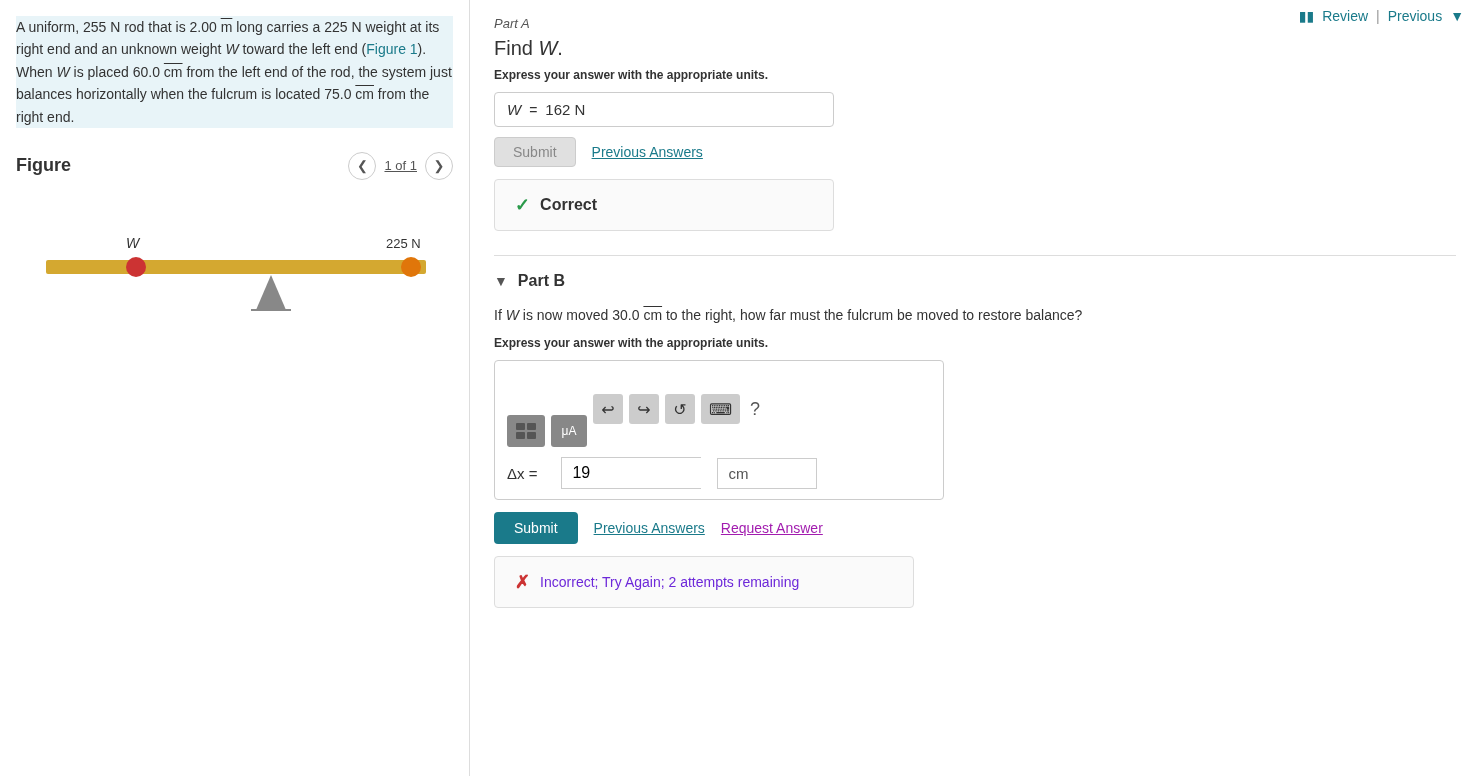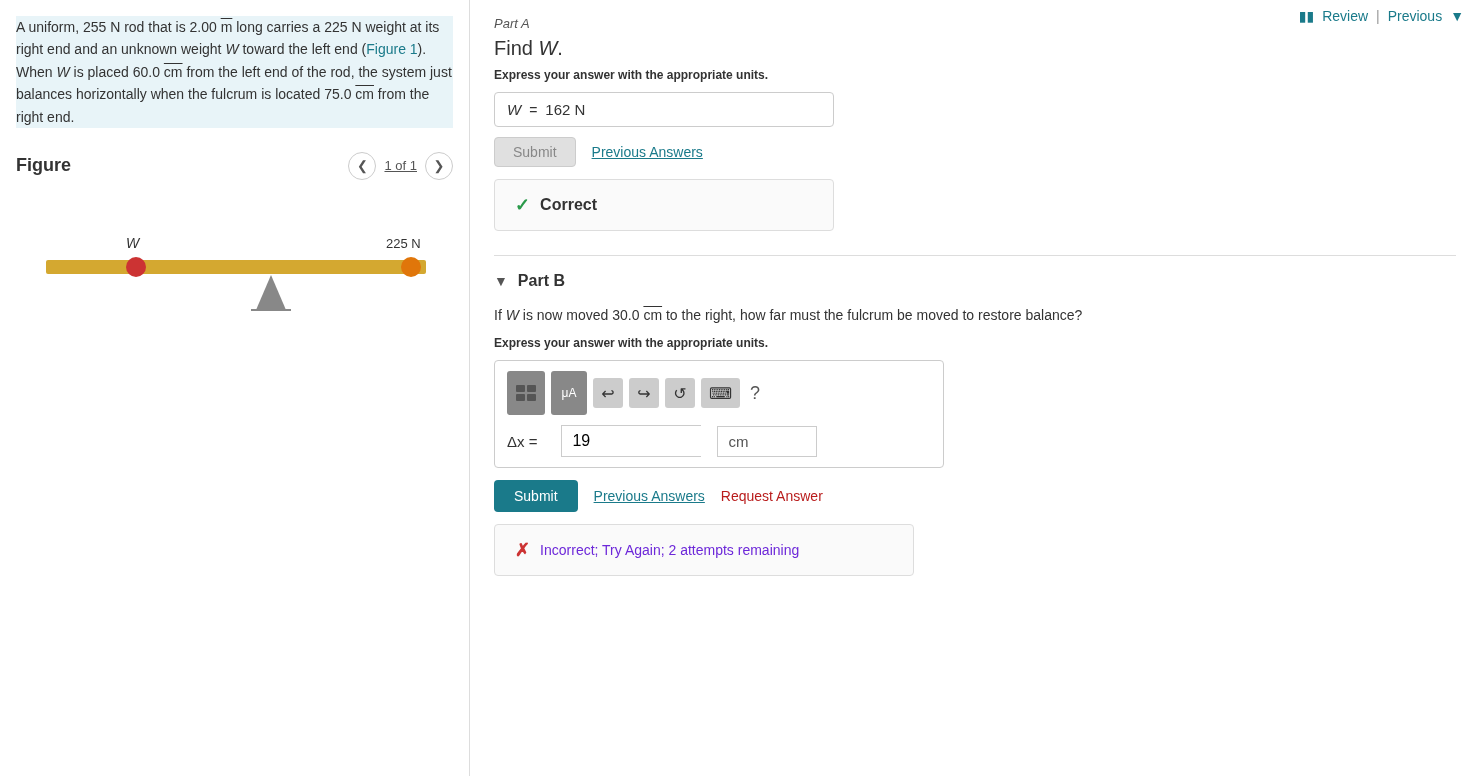--- a/index.html
+++ b/index.html
@@ -147,21 +147,22 @@
       font-size: 14px;
       cursor: pointer;
     }
     .prev-answers-link {
       color: #1a7a8a;
       text-decoration: underline;
       cursor: pointer;
       font-size: 14px;
     }
     .req-answer-link {
-      color: #b91c1c;
+      color: #a21caf;
+      text-decoration: underline;
       cursor: pointer;
       font-size: 14px;
     }
     .correct-box {
       display: flex;
       align-items: center;
       gap: 10px;
       border: 1px solid #ddd;
       border-radius: 4px;
       padding: 14px 20px;
@@ -219,24 +220,25 @@
     }
     .toolbar-btn {
       background: #888;
       color: #fff;
       border: none;
       border-radius: 3px;
       padding: 4px 8px;
       font-size: 12px;
       cursor: pointer;
       min-width: 36px;
-      height: 44px;
+      height: 32px;
       display: flex;
       align-items: center;
       justify-content: center;
+      margin-top: 44px;
     }
     .toolbar-btn-light {
       background: #ccc;
       color: #333;
       border: none;
       border-radius: 3px;
       padding: 4px 8px;
       font-size: 16px;
       cursor: pointer;
       min-width: 30px;

